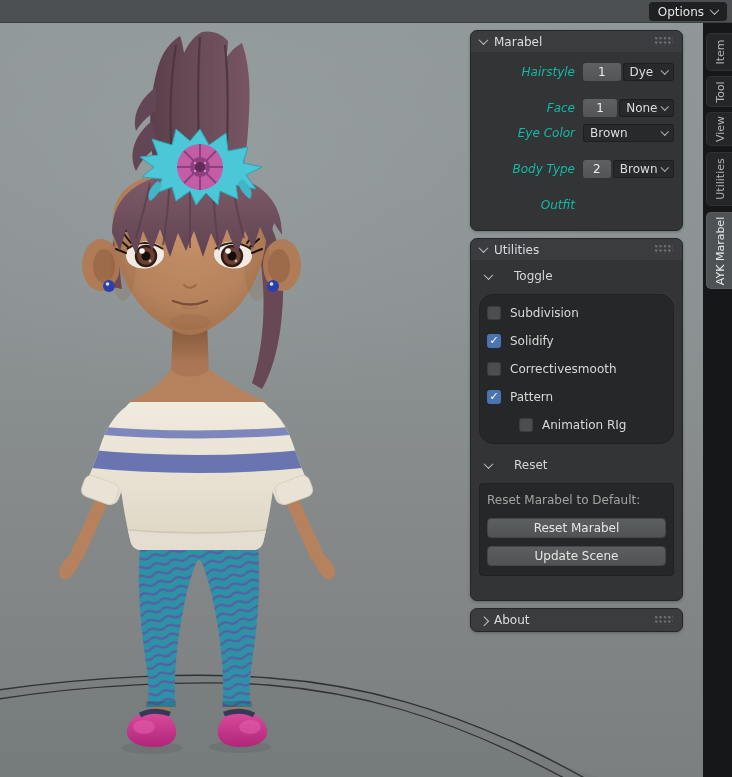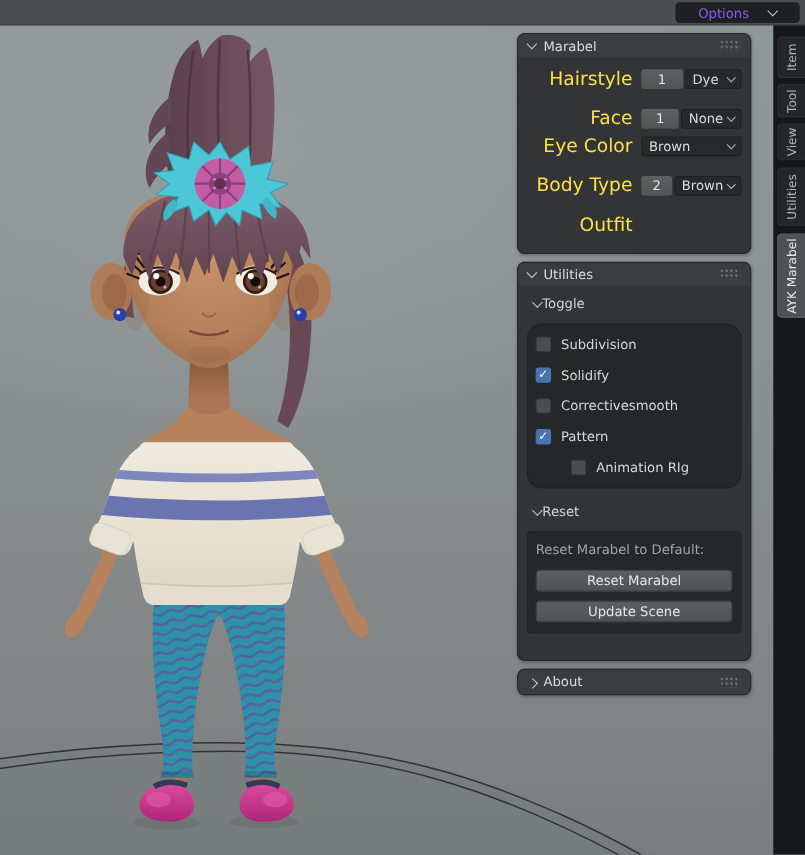--- a/index.html
+++ b/index.html
@@ -20,22 +20,22 @@
   }
   .viewport svg { position:absolute; top:0; left:0; }
 
   
   .topbar {
     position:absolute; top:0; left:0; width:732px; height:23px;
     background:#4c4f51; border-bottom:1px solid #3e4142; z-index:30;
   }
   .options-btn {
     position:absolute; top:2px; right:5px; height:19px;
-    display:flex; align-items:center; gap:18px; padding:0 21px;
-    background:#1e2021; border-radius:4px; color:#8b5cf6; font-size:12px;
+    display:flex; align-items:center; gap:7px; padding:0 9px;
+    background:#1e2021; border-radius:4px; color:#e5e5e5; font-size:12px;
     z-index:40; cursor:default;
   }
 
   
   .cv { display:inline-block; width:7px; height:7px;
         border-right:1.6px solid #c3c3c3; border-bottom:1.6px solid #c3c3c3; flex:none; }
   .cv.down  { transform:rotate(45deg) translate(-1px,-1px); }
   .cv.right { transform:rotate(-45deg) translate(0,1px); }
   .cv.sm { width:5.5px; height:5.5px; border-width:1.4px; border-color:#b0b0b0; }
 
@@ -71,34 +71,34 @@
     margin-left:auto; width:18px; height:9px; opacity:.55; flex:none;
     background-image:radial-gradient(circle at 1.2px 1.2px,#9a9a9a 1.05px,transparent 1.3px);
     background-size:4.4px 4.4px;
   }
 
   .marabel-body { padding:11px 8px 16px 8px; }
   .prow { display:flex; height:18px; margin-bottom:7px; }
   .prow:last-child { margin-bottom:0; }
   .spacer { height:11px; }
   .plabel { width:104px; flex:none; text-align:right; padding-right:8px;
-            color:#fde047; font-size:17px; line-height:18px; }
+            color:#14b8a6; font-size:12px; line-height:18px;font-style:italic; }
   .widgets { flex:1; display:flex; gap:2px; }
   .numfield {
     flex:1; height:18px; background:linear-gradient(#5e6062,#525455);
     border-radius:3px; text-align:center; color:#eaeaea; font-size:12px; line-height:18px;
   }
   .dropdown {
     flex:1; height:18px; background:#27292a; border-radius:3px;
     display:flex; align-items:center; gap:4px; padding:0 7px;
     color:#dcdcdc; font-size:12px; box-shadow:inset 0 0 0 1px rgba(0,0,0,.25);
   }
   .dropdown .cv { margin-left:auto; }
 
-  .subheader { display:flex; align-items:center; gap:1px;
+  .subheader { display:flex; align-items:center; gap:22px;
                margin:7px 0 0 14px; height:18px; color:#d5d5d5; font-size:12px; }
   .cb-box {
     margin:9px 8px 0 8px; background:#262728; border:1px solid #1f2122;
     border-radius:14px; padding:11px 7px 11px 7px;
   }
   .cb-row { display:flex; align-items:center; gap:9px; height:14px; margin-bottom:14px; }
   .cb-row:last-child { margin-bottom:0;margin-left:32px; }
   .cb { width:14px; height:14px; flex:none; border-radius:2.5px;
         background:#4b4d4e; border:1px solid #3a3c3d; }
   .cb.checked { background:#4a73b2; border-color:#4a73b2; }

